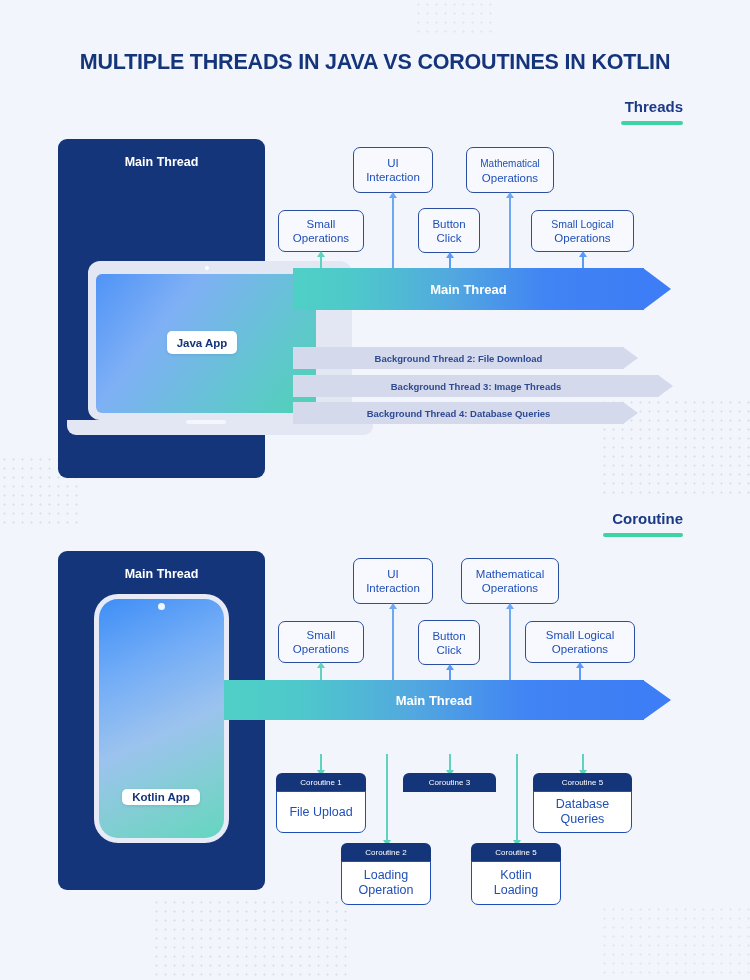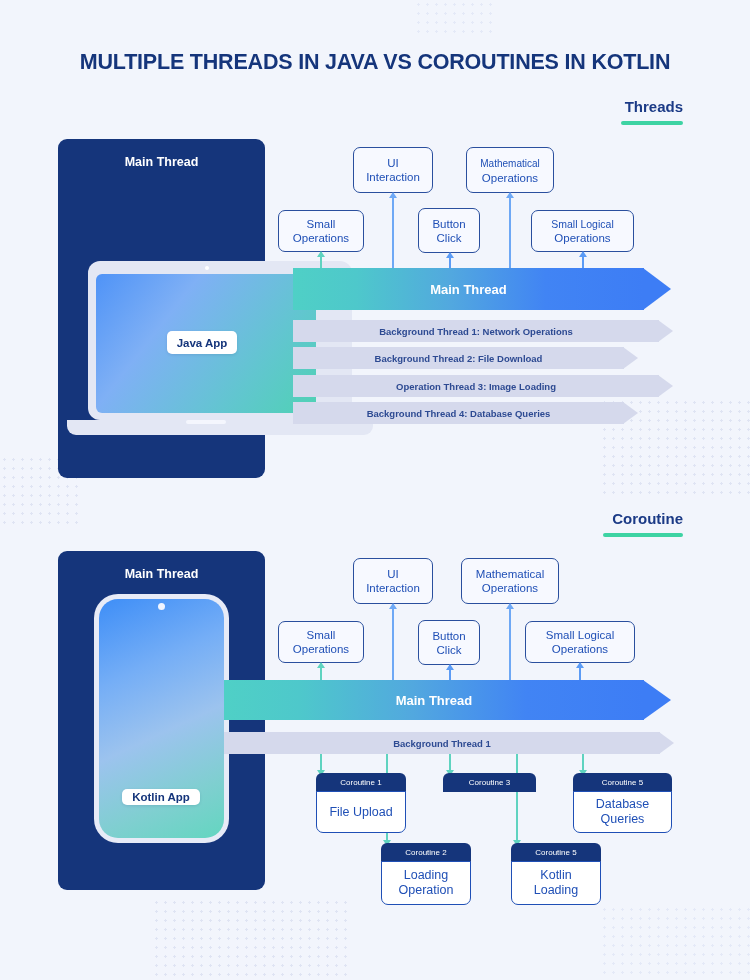--- a/index.html
+++ b/index.html
@@ -144,21 +144,21 @@
   .conn .ln { position: absolute; left: 0; top: 0; width: 1.6px; height: 100%; }
   .conn .tip {
     position: absolute; left: -2.9px; width: 0; height: 0;
     border-left: 4.2px solid transparent;
     border-right: 4.2px solid transparent;
   }
   .conn.up .tip { top: -1px; border-bottom: 6px solid currentColor; }
   .conn.down .tip { bottom: -1px; border-top: 6px solid currentColor; }
 
   
-  .coro { position: absolute; margin-left: 40px; }
+  .coro { position: absolute; }
   .coro .hdr {
     position: absolute; left: 0; top: 0; width: 100%; height: 19px;
     background: #15357b; border-radius: 6px 6px 0 0;
     display: flex; align-items: center; justify-content: center;
     color: #ffffff; font-size: 8px;
   }
   .coro .bdy {
     position: absolute; left: 0; top: 18px; width: 100%; bottom: 0;
     background: #ffffff; border: 1.3px solid #1f4fb6;
     border-radius: 0 0 7px 7px;
@@ -243,34 +243,29 @@
     <div class="ln" style="background:#5b9bf5;"></div>
       <div class="tip"></div>
   </div>
 
   <div class="mt-arrow" style="left:293px;top:268px;width:385px;height:42px;">
     <div class="body" style="width:351px;"></div>
     <div class="head" style="left:350px;border-top-width:21px;border-bottom-width:21px;border-left-width:28px;"></div>
     <div class="mt-label" style="width:351px;">Main Thread</div>
   </div>
 
-  <div class="bg-bar" style="left:293px;top:320px;width:382px;height:22px;">
-    <div class="body" style="width:366px;"></div>
-    <div class="head" style="left:365px;border-top-width:11px;border-bottom-width:11px;border-left-width:15px;"></div>
-    <div class="bg-label" style="width:366px;">Background Thread 1: Network Operations</div>
-  </div>
   <div class="bg-bar" style="left:293px;top:347px;width:347px;height:22px;">
     <div class="body" style="width:331px;"></div>
     <div class="head" style="left:330px;border-top-width:11px;border-bottom-width:11px;border-left-width:15px;"></div>
     <div class="bg-label" style="width:331px;">Background Thread 2: File Download</div>
   </div>
   <div class="bg-bar" style="left:293px;top:375px;width:382px;height:22px;">
     <div class="body" style="width:366px;"></div>
     <div class="head" style="left:365px;border-top-width:11px;border-bottom-width:11px;border-left-width:15px;"></div>
-    <div class="bg-label" style="width:366px;">Operation Thread 3: Image Loading</div>
+    <div class="bg-label" style="width:366px;">Background Thread 3: Image Threads</div>
   </div>
   <div class="bg-bar" style="left:293px;top:402px;width:347px;height:22px;">
     <div class="body" style="width:331px;"></div>
     <div class="head" style="left:330px;border-top-width:11px;border-bottom-width:11px;border-left-width:15px;"></div>
     <div class="bg-label" style="width:331px;">Background Thread 4: Database Queries</div>
   </div>
 
   <div class="sec-label" style="left:545px;top:510px;width:138px;">
     <div class="txt">Coroutine</div>
     <div class="bar" style="width:80px;"></div>
@@ -332,25 +327,20 @@
     <div class="ln" style="background:#5b9bf5;"></div>
       <div class="tip"></div>
   </div>
 
   <div class="mt-arrow" style="left:224px;top:680px;width:454px;height:40px;">
     <div class="body" style="width:420px;"></div>
     <div class="head" style="left:419px;border-top-width:20px;border-bottom-width:20px;border-left-width:28px;"></div>
     <div class="mt-label" style="width:420px;">Main Thread</div>
   </div>
 
-  <div class="bg-bar" style="left:224px;top:732px;width:452px;height:22px;">
-    <div class="body" style="width:436px;"></div>
-    <div class="head" style="left:435px;border-top-width:11px;border-bottom-width:11px;border-left-width:15px;"></div>
-    <div class="bg-label" style="width:436px;">Background Thread 1</div>
-  </div>
 
   <div class="conn down" style="left:320px;top:754px;height:21px;color:#5fd3c0;">
     <div class="ln" style="background:#5fd3c0;"></div>
       <div class="tip"></div>
   </div>
   <div class="conn down" style="left:386px;top:754px;height:91px;color:#5fd3c0;">
     <div class="ln" style="background:#5fd3c0;"></div>
       <div class="tip"></div>
   </div>
   <div class="conn down" style="left:449px;top:754px;height:21px;color:#5fd3c0;">

